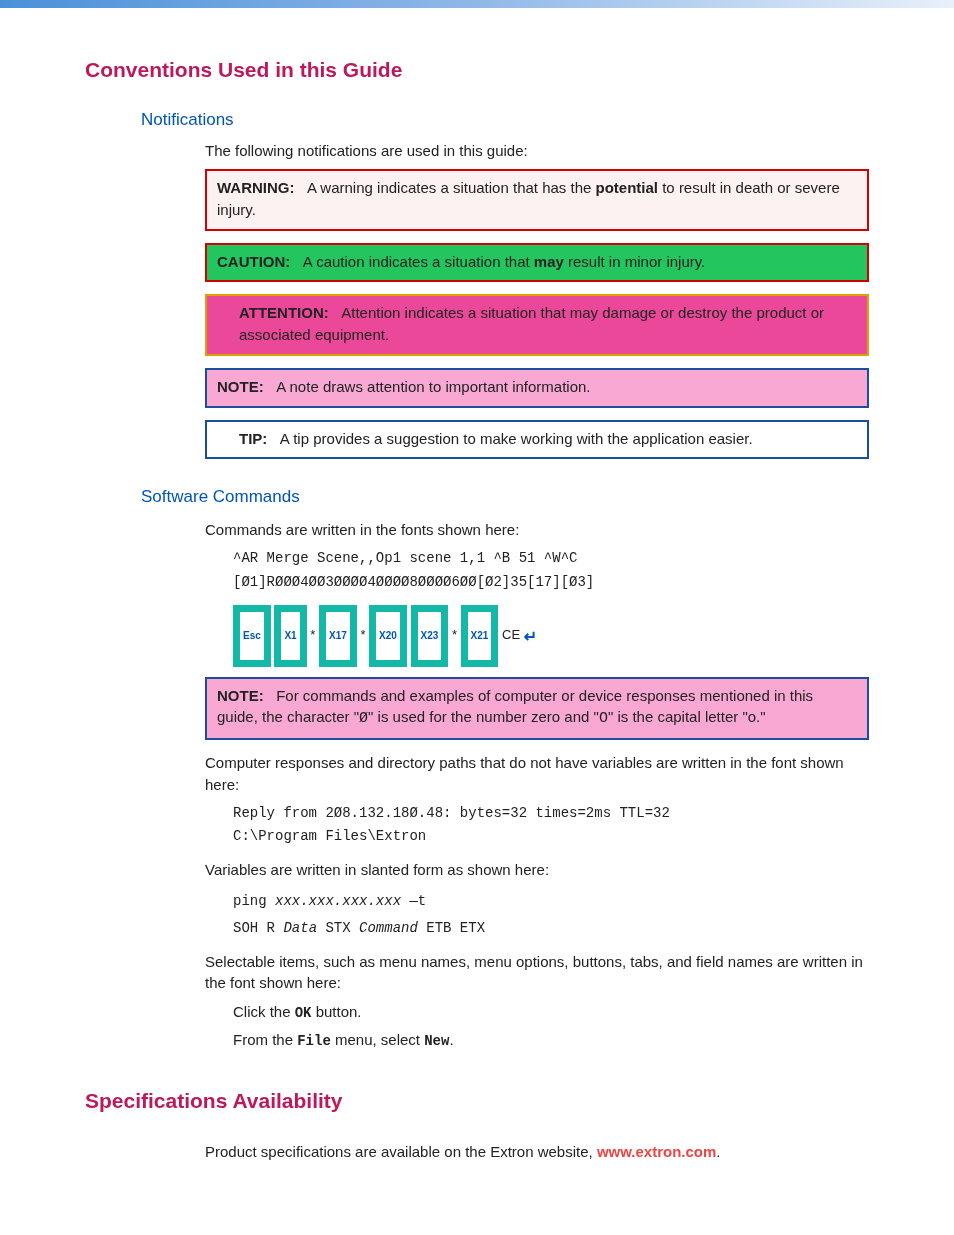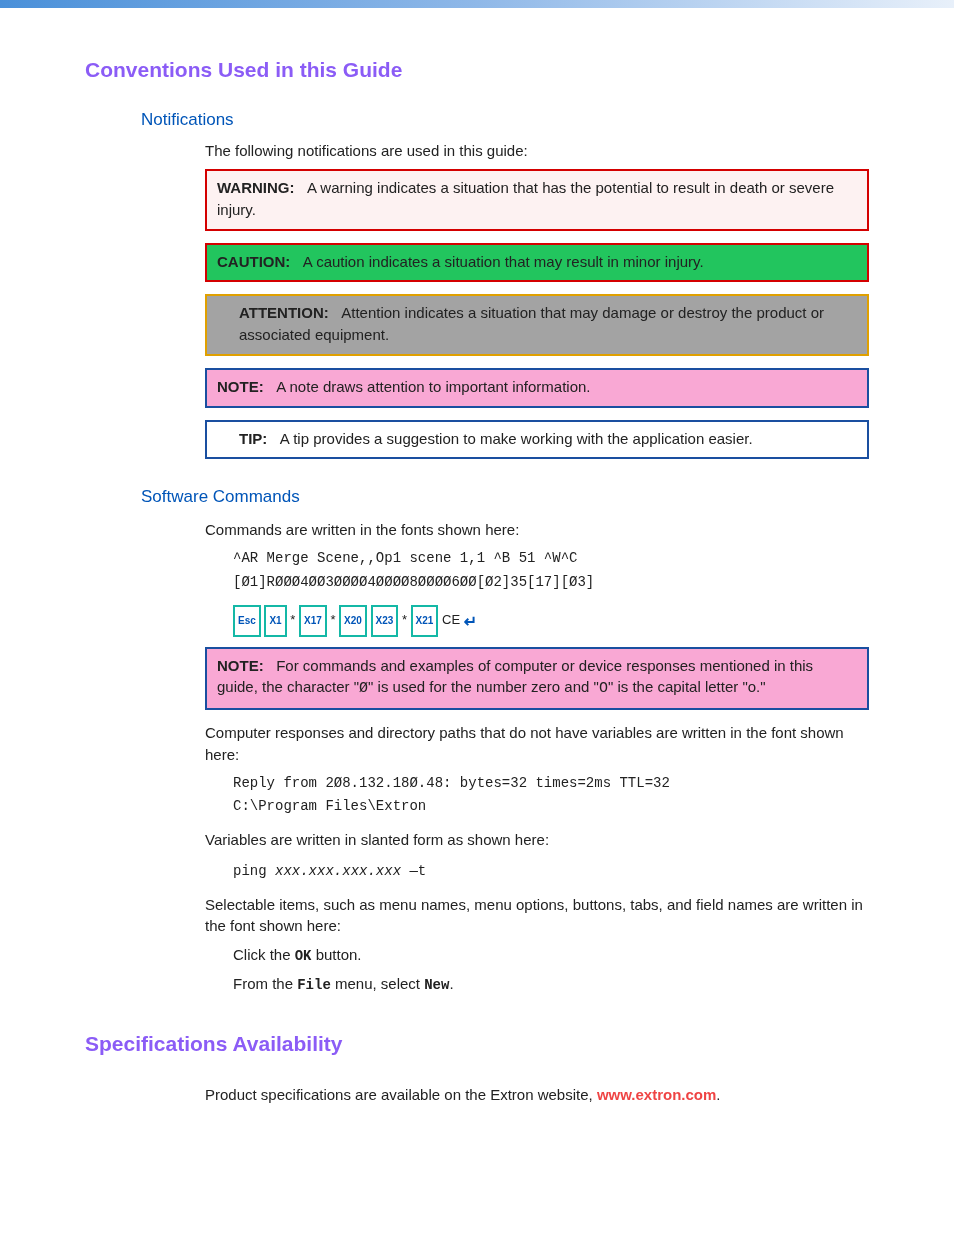--- a/index.html
+++ b/index.html
@@ -11,21 +11,21 @@
     width: 954px;
   }
   .top-bar {
     height: 8px;
     background: linear-gradient(to right, #4a90d9 0%, #8fb8e8 50%, #e8f0fa 100%);
   }
   .page {
     padding: 50px 85px 40px 85px;
   }
   h1 {
-    color: #8b5cf6;
+    color: #be185d;
     font-size: 21px;
     font-weight: bold;
     margin-bottom: 28px;
   }
   h2 {
     color: #0055b8;
     font-size: 17px;
     font-weight: normal;
     margin-left: 56px;
     margin-bottom: 12px;
@@ -38,25 +38,25 @@
     margin-bottom: 10px;
   }
   .callout {
     border: 2px solid;
     padding: 6px 10px 8px 10px;
     margin-bottom: 12px;
     line-height: 1.45;
   }
   .warning { border-color: #d40000; background: #fdf2f2; }
   .caution { border-color: #d40000; background: #22c55e; }
-  .attention { border-color: #e0a000; background: #a3a3a3; padding-left: 32px; }
+  .attention { border-color: #e0a000; background: #ec4899; padding-left: 32px; }
   .note { border-color: #1a4fa0; background: #f9a8d4; }
   .tip { border-color: #1a4fa0; background: #fff; padding-left: 32px; }
   .label { font-weight: bold; }
-  .bold { font-weight: normal; }
+  .bold { font-weight: bold; }
   .mono {
     font-family: "Courier New", monospace;
     font-size: 14px;
     white-space: pre;
   }
   .monobold {
     font-family: "Courier New", monospace;
     font-weight: bold;
     font-size: 14px;
   }
@@ -68,25 +68,25 @@
   .codeblock {
     margin: 6px 0 10px 28px;
     line-height: 1.7;
   }
   .para {
     margin-bottom: 6px;
     line-height: 1.45;
   }
   .boxed {
     display: inline-block;
-    border: 2px solid #14b8a6;
+    border: 7px solid #14b8a6;
     color: #0055b8;
     font-size: 10px;
     font-weight: bold;
-    padding: 9px 3px;
+    padding: 19px 3px;
     line-height: 1;
     vertical-align: middle;
     font-family: Arial, sans-serif;
   }
   .cmdline {
     margin: 6px 0 10px 28px;
     font-size: 13px;
   }
   .arrow {
     color: #0055b8;
@@ -180,20 +180,23 @@
       <div class="mono">Reply from 2Ø8.132.18Ø.48: bytes=32 times=2ms TTL=32</div>
       <div class="mono">C:\Program Files\Extron</div>
     </div>
 
     <p class="para">Variables are written in slanted form as shown here:</p>
 
     <div class="codeblock">
       <div>
         <span class="mono">ping </span><span class="mono-italic">xxx.xxx.xxx.xxx</span><span class="mono"> —t</span>
       </div>
+      <div>
+        <span class="mono">SOH R </span><span class="mono-italic">Data</span><span class="mono"> STX </span><span class="mono-italic">Command</span><span class="mono"> ETB ETX</span>
+      </div>
     </div>
 
     <p class="para">Selectable items, such as menu names, menu options, buttons, tabs, and field names are written in the font shown here:</p>
 
     <div class="example-indent">
       <span>Click the </span><span class="monobold">OK</span><span> button.</span>
     </div>
     <div class="example-indent">
       <span>From the </span><span class="monobold">File</span><span> menu, select </span><span class="monobold">New</span><span>.</span>
     </div>

